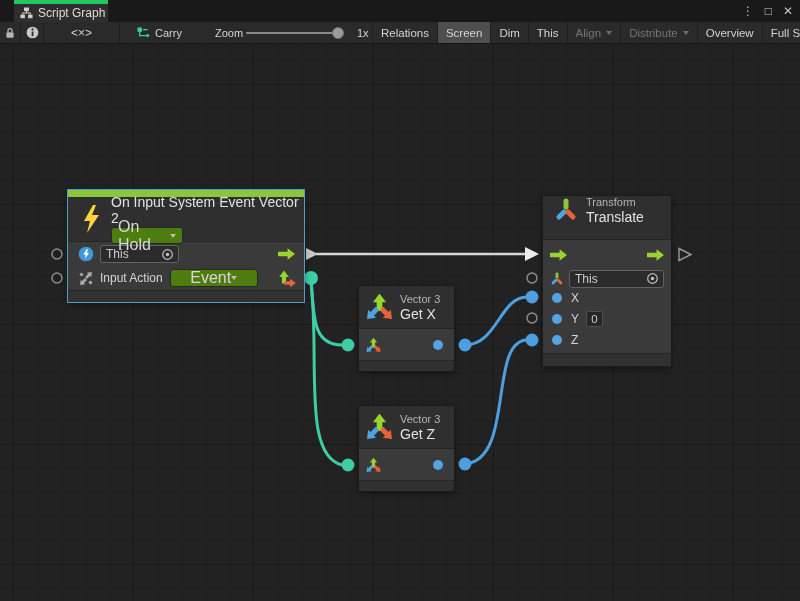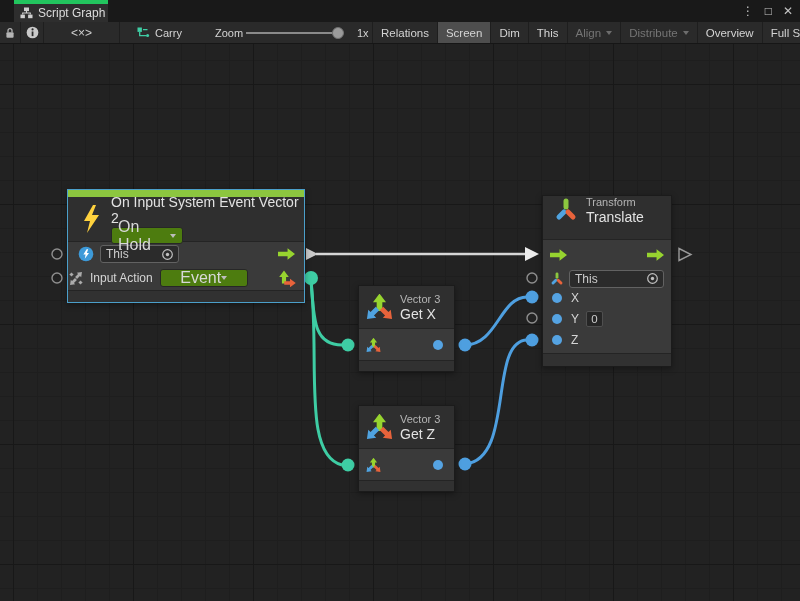--- a/index.html
+++ b/index.html
@@ -229,21 +229,21 @@
         <svg width="13" height="13" viewBox="0 0 13 13">
           <circle cx="6.5" cy="6.5" r="4.8" fill="none" stroke="#c0c0c0" stroke-width="1.2"></circle>
           <circle cx="6.5" cy="6.5" r="1.7" fill="#c0c0c0"></circle>
         </svg>
       </div>
       <div style="flex:1;"></div>
       <svg width="17" height="12" viewBox="0 0 16 11" style="margin-right:9px;">
         <use href="#flowarrow" fill="#97d42f"></use>
       </svg>
     </div>
-    <div class="row" style="height:24px;padding-left:0;">
+    <div class="row" style="height:24px;padding-left:10px;">
       <svg width="16" height="15" viewBox="0 0 16 15" style="flex:none;">
         <use href="#arrowup" fill="#ababab" transform="translate(11,4) scale(0.52) rotate(45)"></use>
         <use href="#arrowup" fill="#ababab" transform="translate(5,11) scale(0.52) rotate(225)"></use>
         <rect x="2" y="2" width="3" height="3" fill="#ababab" transform="rotate(45 3.5 3.5)"></rect>
         <rect x="11" y="10" width="3" height="3" fill="#ababab" transform="rotate(45 12.5 11.5)"></rect>
       </svg>
       <span class="lbl" style="margin-left:6px;">Input Action</span>
       <div class="dd" style="width:88px;margin-left:7px;">
         <span>Event</span>
         <span class="caret"></span>

